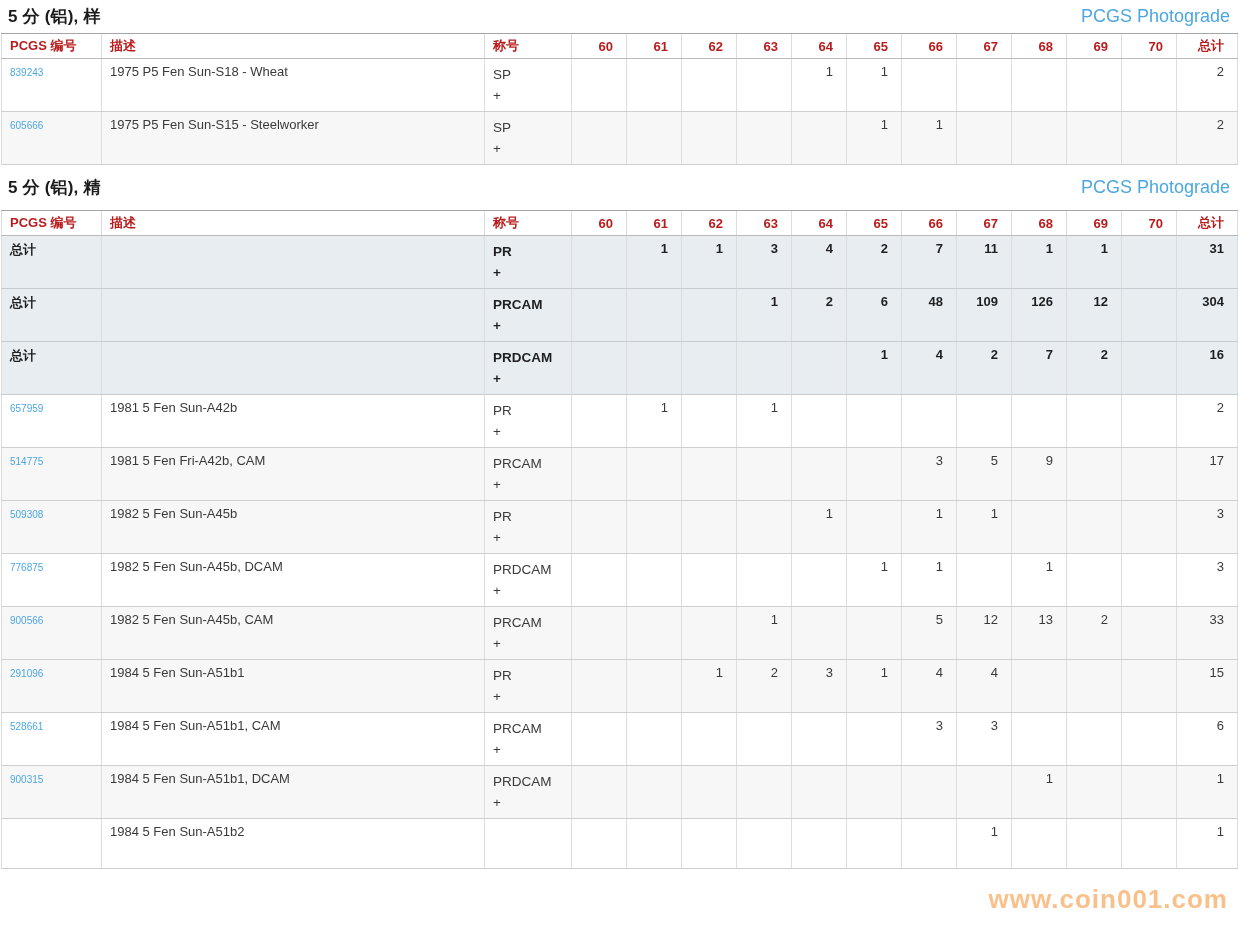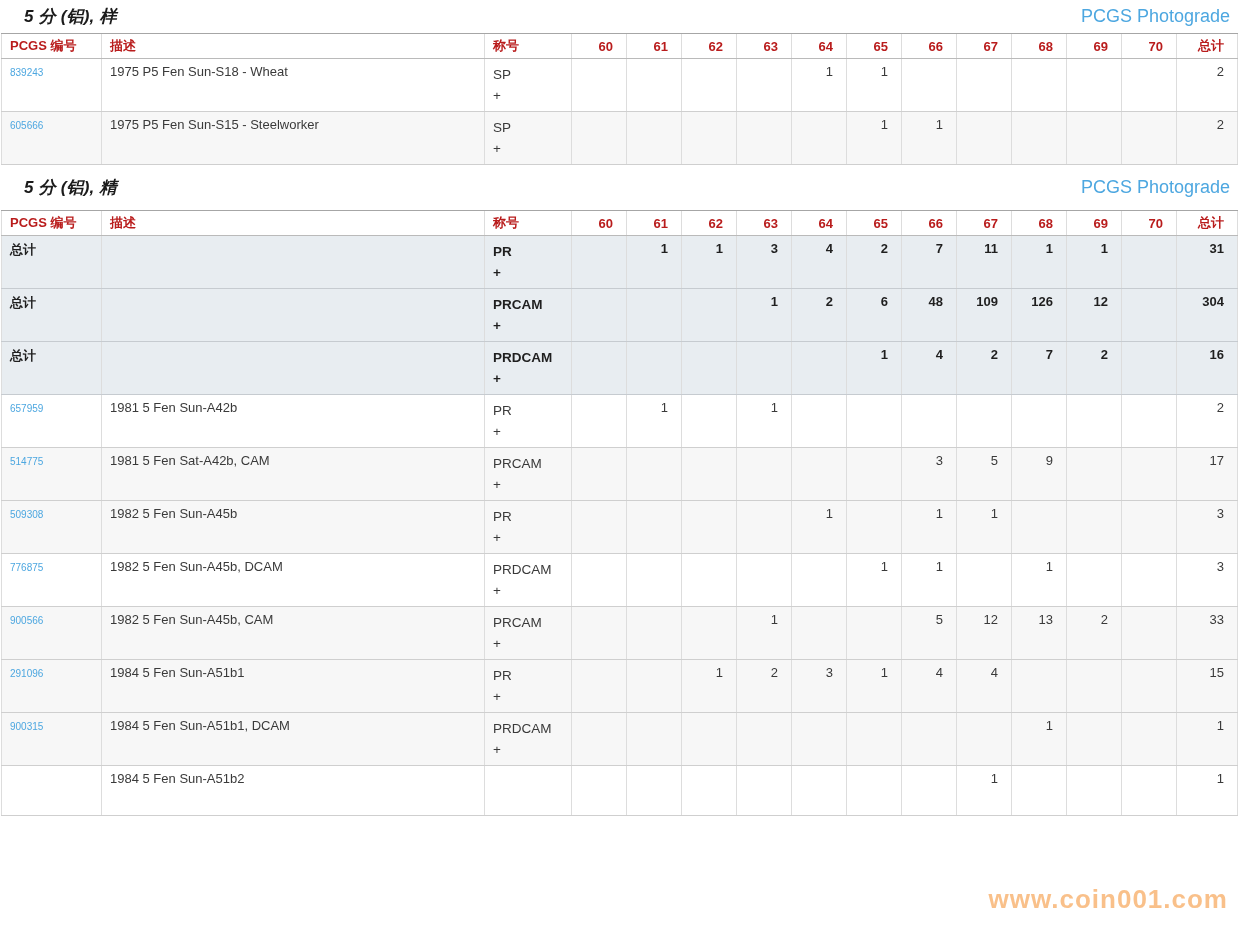--- a/index.html
+++ b/index.html
@@ -10,23 +10,22 @@
     font-family: "Liberation Sans", "DejaVu Sans", sans-serif;
     color: #3a3a3a;
   }
   .title-row {
     display: flex; justify-content: space-between; align-items: center;
     padding: 0 9px 0 8px;
   }
   .t1 .title-row { height: 33px; }
   .t2 .title-row { height: 45px; }
   .tbl-title {
-    margin: 16px; font-size: 17px; font-weight: 700; color: #1b1b1b;
+    margin: 0; font-size: 17px; font-weight: 700; color: #1b1b1b;
     letter-spacing: 0.2px;
-    font-style: italic;
   }
   .pg-link {
     font-size: 18px; color: var(--link, #4da7e0); text-decoration: none;
     font-weight: 400;
   }
   table.pop-table {
     table-layout: fixed; width: 1237px; border-collapse: collapse;
     margin-left: 1px;
     border-left: 1px solid #dddddd; border-right: 1px solid #dddddd;
   }
@@ -280,21 +279,21 @@
             <td class="num"></td>
             <td class="num"></td>
             <td class="num"></td>
             <td class="num"></td>
             <td class="num"></td>
             <td class="num"></td>
             <td class="num">2</td>
           </tr>
           <tr class="alt">
             <td><a class="pcgs-link" href="#">514775</a></td>
-            <td class="desc">1981 5 Fen Sat-A42b, CAM</td>
+            <td class="desc">1981 5 Fen Fri-A42b, CAM</td>
             <td class="desig">
               <div class="desig-line">PRCAM</div>
               <div class="desig-line">+</div>
             </td>
             <td class="num"></td>
             <td class="num"></td>
             <td class="num"></td>
             <td class="num"></td>
             <td class="num"></td>
             <td class="num"></td>
@@ -377,20 +376,40 @@
             <td class="num">1</td>
             <td class="num">2</td>
             <td class="num">3</td>
             <td class="num">1</td>
             <td class="num">4</td>
             <td class="num">4</td>
             <td class="num"></td>
             <td class="num"></td>
             <td class="num"></td>
             <td class="num">15</td>
+          </tr>
+          <tr>
+            <td><a class="pcgs-link" href="#">528661</a></td>
+            <td class="desc">1984 5 Fen Sun-A51b1, CAM</td>
+            <td class="desig">
+              <div class="desig-line">PRCAM</div>
+              <div class="desig-line">+</div>
+            </td>
+            <td class="num"></td>
+            <td class="num"></td>
+            <td class="num"></td>
+            <td class="num"></td>
+            <td class="num"></td>
+            <td class="num"></td>
+            <td class="num">3</td>
+            <td class="num">3</td>
+            <td class="num"></td>
+            <td class="num"></td>
+            <td class="num"></td>
+            <td class="num">6</td>
           </tr>
           <tr class="alt">
             <td><a class="pcgs-link" href="#">900315</a></td>
             <td class="desc">1984 5 Fen Sun-A51b1, DCAM</td>
             <td class="desig">
               <div class="desig-line">PRDCAM</div>
               <div class="desig-line">+</div>
             </td>
             <td class="num"></td>
             <td class="num"></td>

